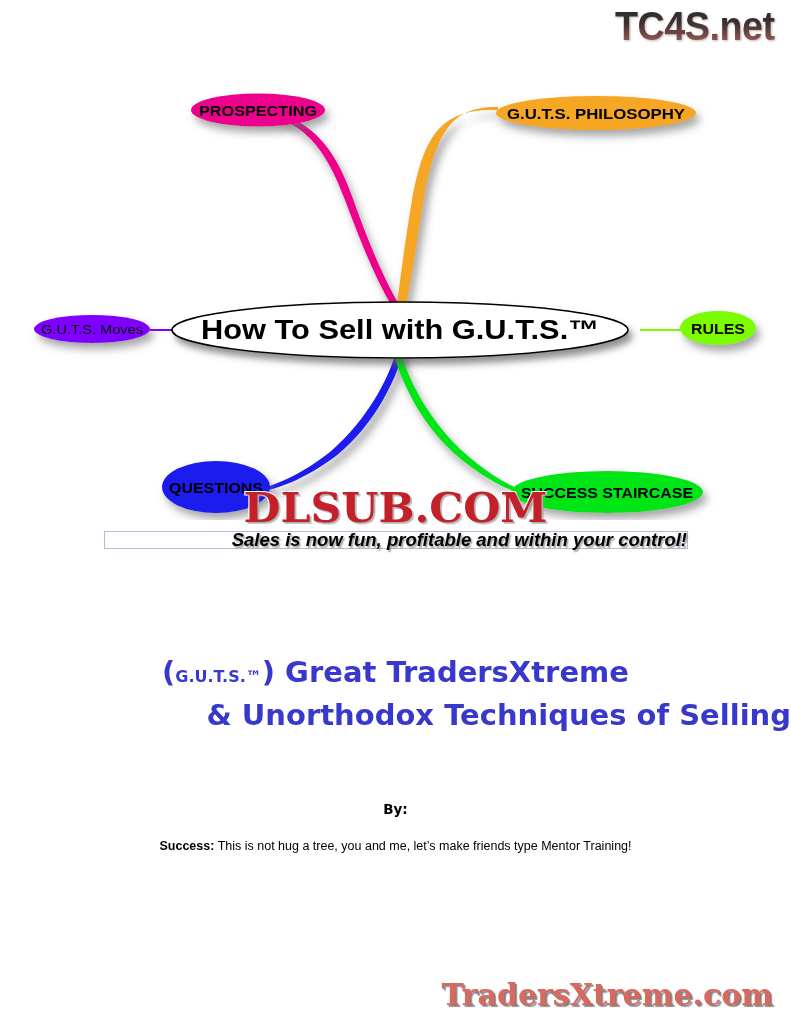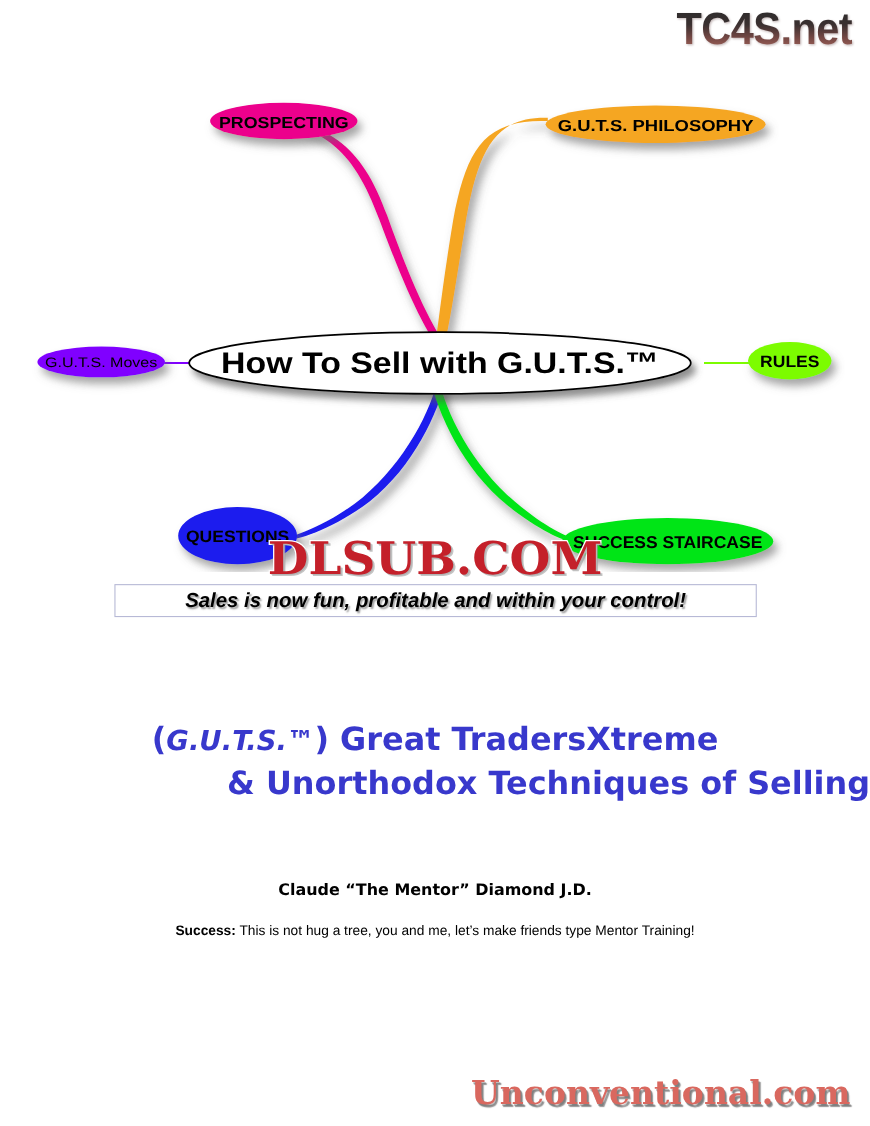--- a/index.html
+++ b/index.html
@@ -88,27 +88,27 @@
     position: relative;
     display: inline-block;
   }
 
   
   #tagline-box {
     position: absolute;
     left: 104px;
     top: 531px;
     width: 584px;
-    height: 30px;
+    height: 18px;
     border: 1px solid #b7b9d6;
     background: #ffffff;
     box-sizing: border-box;
     display: flex;
     align-items: center;
-    justify-content: center;
+    justify-content: flex-end;
   }
   #tagline-text {
     font-family: "Liberation Sans", sans-serif;
     font-weight: bold;
     font-style: italic;
     font-size: 18.5px;
     color: #000000;
     white-space: nowrap;
     text-shadow: 1.5px 1.5px 1.5px rgba(130,130,130,.75);
   }
@@ -120,21 +120,21 @@
     right: 0;
     top: 653px;
     text-align: center;
     color: #3838cc;
     font-family: "DejaVu Sans", sans-serif;
     font-weight: bold;
   }
   #title-line-1 { font-size: 29px; line-height: 38px; white-space: nowrap; }
   #title-line-2 { font-size: 29px; line-height: 38px; white-space: nowrap; text-align: right; }
   #title-line-3 { font-size: 25px; line-height: 36px; white-space: nowrap; }
-  .guts-small { font-size: 25px; font-style: italic; }
+  .guts-small { font-size: 16px; }
 
   
   #byline-block {
     position: absolute;
     left: 0;
     right: 0;
     top: 800px;
     text-align: center;
     font-family: "DejaVu Sans", sans-serif;
     color: #000000;
@@ -256,18 +256,18 @@
 <div id="tagline-box">
   <span id="tagline-text">Sales is now fun, profitable and within your control!</span>
 </div>
 
 <div id="title-block">
   <div id="title-line-1"><span>(</span><span class="guts-small">G.U.T.S.™</span><span>) Great TradersXtreme</span></div>
   <div id="title-line-2">&amp; Unorthodox Techniques of Selling</div>
 </div>
 
 <div id="byline-block">
-  <div id="byline-author">Claude “The Mentor” Diamond J.D.</div>
+  <div id="byline-by">By:</div>
 </div>
 
 <div id="warning-block"><span id="warning-label">Success:</span><span id="warning-text"> This is not hug a tree, you and me, let’s make friends type Mentor Training!</span></div>
 
-<div id="traders-watermark">Unconventional.com</div>
+<div id="traders-watermark">TradersXtreme.com</div>
 
 </body></html>

